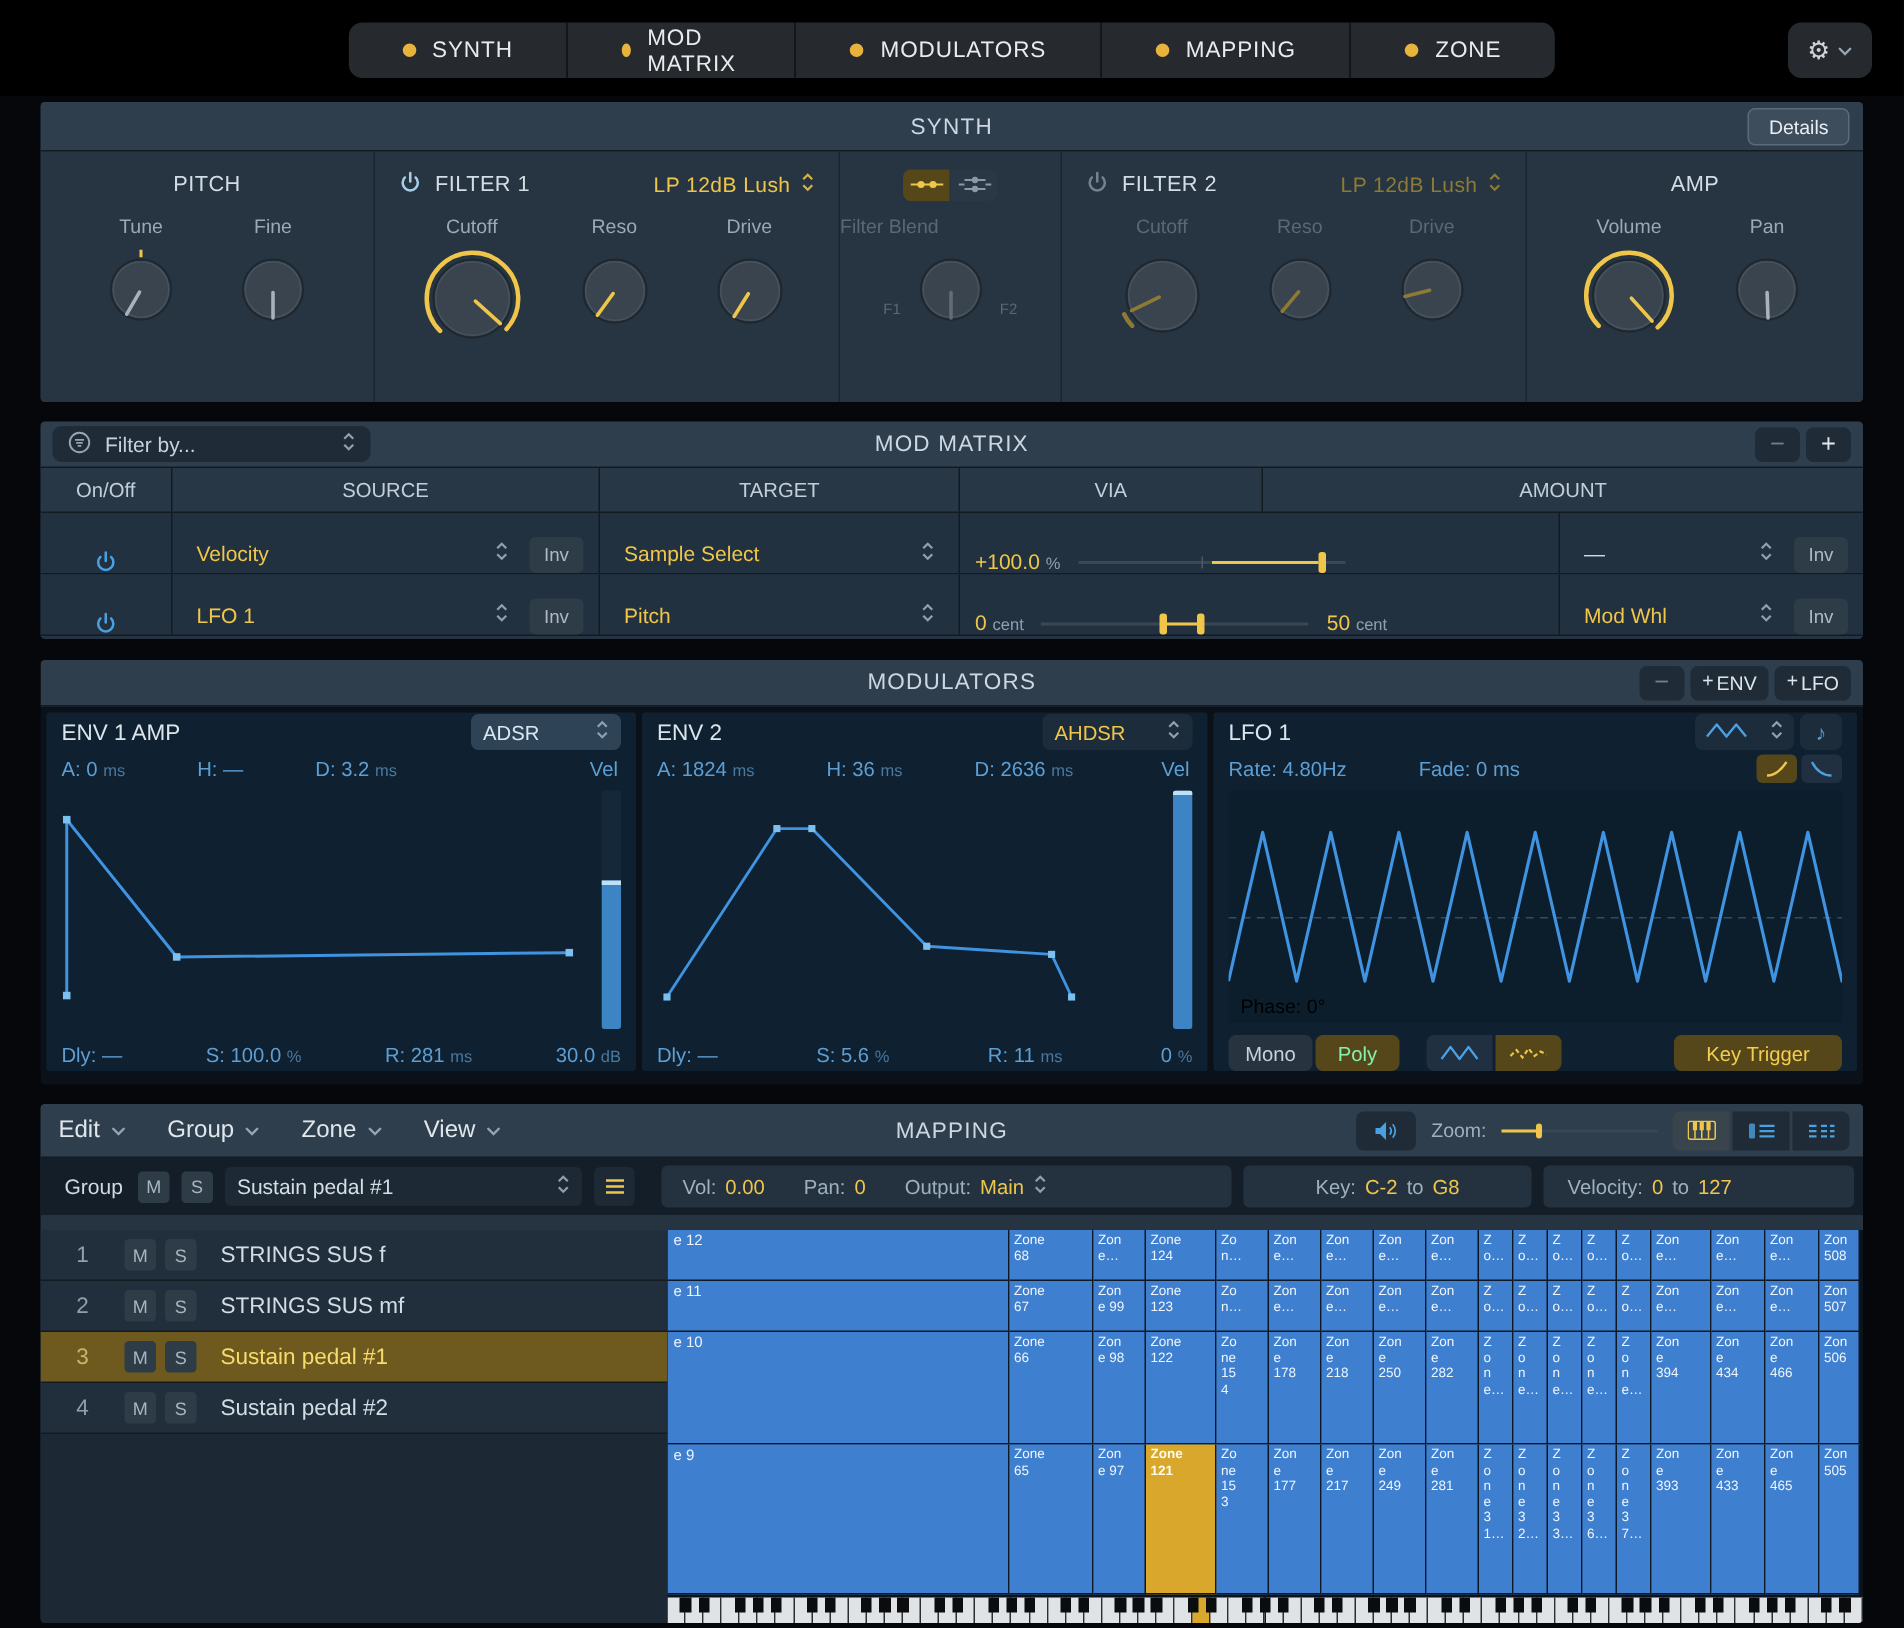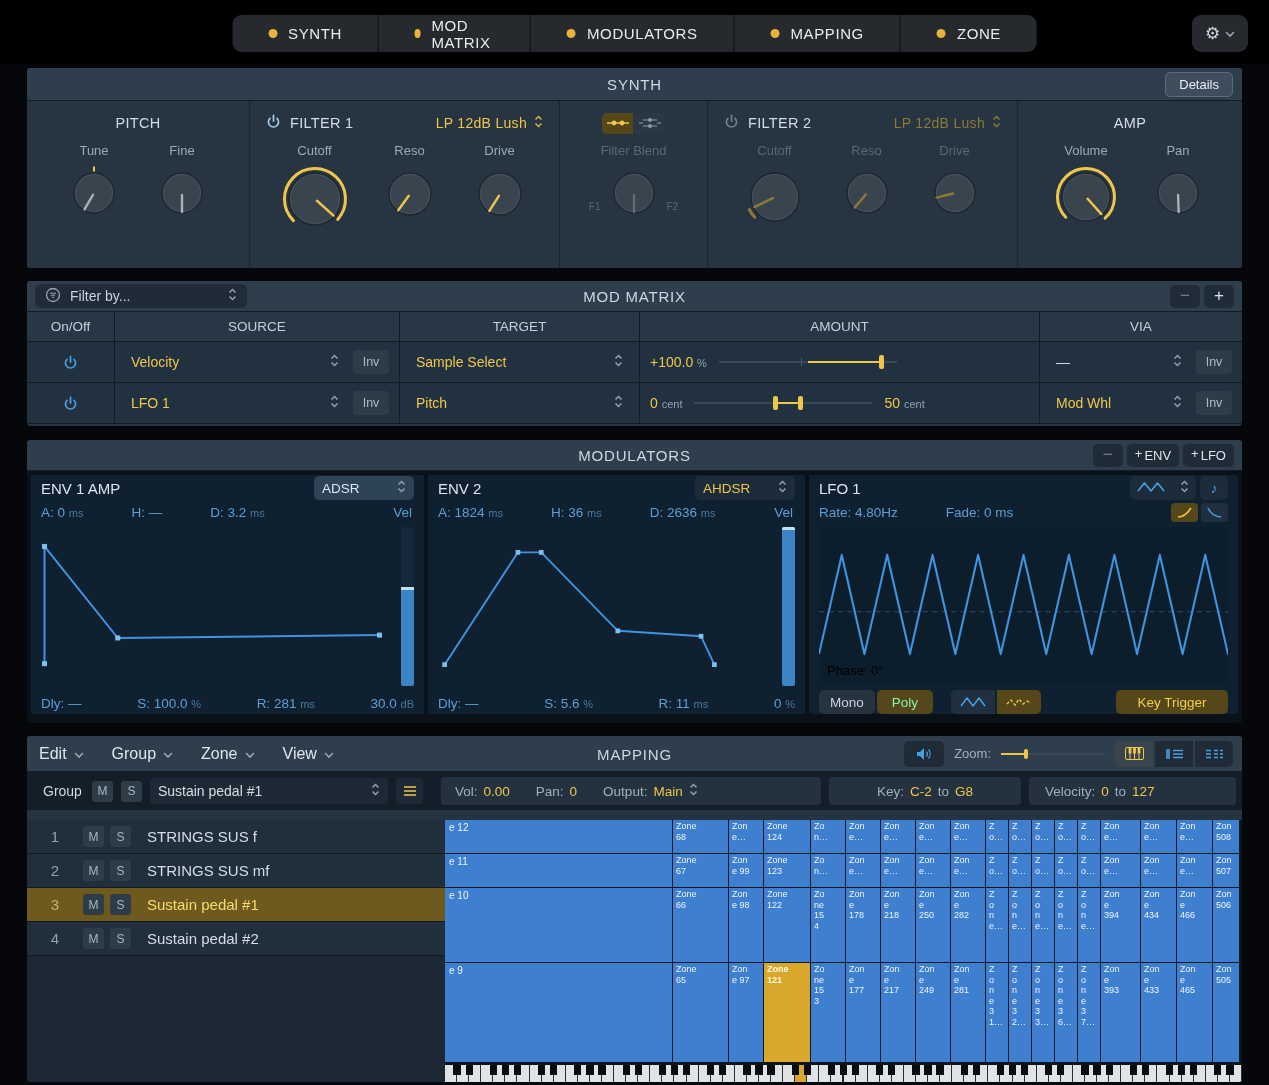--- a/index.html
+++ b/index.html
@@ -32,21 +32,21 @@
 .kgroup.bl{border-left:1px solid #1b2630}
 .gtitle{height:24px;display:flex;align-items:center;justify-content:center;color:#d3dde6;font-size:14.5px;letter-spacing:.3px}
 .gtitle.frow{justify-content:space-between;padding:0 16px}
 .fttl{display:flex;align-items:center;gap:9px}
 .ftype{display:flex;align-items:center;gap:7px;font-size:14px}
 .ftype.dim{color:#8d7a35}
 .krow{display:flex;justify-content:center;align-items:flex-start;gap:34px;margin-top:8px}
 .knob-unit{display:flex;flex-direction:column;align-items:center}
 .klabel{font-size:13px;color:#9aa9b6;margin-bottom:8px}
 .klabel.dim{color:#5a6874}
-.blend-label{text-align:center;font-size:13px;color:#5a6874;margin-top:8px}
+.blend-label{font-size:13px;color:#5a6874;margin-top:8px}
 .blendrow{margin-top:8px;align-items:flex-end;gap:6px}
 .fmark{font-size:10px;color:#5a6874;margin-bottom:8px}
 .blend-toggles{display:flex;gap:1px}
 .btg{width:31px;height:21px;background:#2a3744;display:flex;align-items:center;justify-content:center}
 .btg:first-child{border-radius:5px 0 0 5px}
 .btg:last-child{border-radius:0 5px 5px 0}
 .btg.on{background:#56471a}
 
 
 .modmatrix{top:281px;height:145px}
@@ -60,21 +60,21 @@
 .mmcols{height:30px;display:flex;align-items:stretch;background:#283745;border-bottom:1px solid #121a22;color:#c2cfda;font-size:13.5px}
 .mmcols .col{display:flex;align-items:center;justify-content:center}
 .col{border-right:1px solid #121a22}
 .col:last-child{border-right:none}
 .col.onoff{width:88px}
 .col.source{width:285px}
 .col.target{width:240px}
 .col.amount{width:400px}
 .col.via{flex:1}
 .mmrow{height:41px;display:flex;align-items:stretch;background:#223140;border-bottom:1px solid #121a22}
-.mmrow .col{display:flex;align-items:center}
+.mmrow .col{display:flex;align-items:flex-end}
 .mmrow .col.onoff{justify-content:center}
 .cellpad{padding:0 10px}
 .pbtn{background:none;display:flex;align-items:center}
 .dd{flex:1;display:flex;align-items:center;justify-content:space-between;height:26px;padding:0 6px;font-size:14px}
 .viatext{color:#cfd9e2}
 .inv{width:36px;height:24px;margin-left:8px;background:#2e3c48;border-radius:4px;color:#aeb9c4;font-size:12.5px;flex:none}
 .amtval{font-size:14px;white-space:nowrap}
 .unit{font-size:11px;color:#8fa0ae}
 .slider{position:relative;width:178px;height:14px;margin:0 12px;flex:none}
 .track{position:absolute;left:0;right:0;top:6px;height:2px;background:#3a4754}
@@ -399,22 +399,22 @@
       <span class="ptitle abs-center">MOD MATRIX</span>
       <div class="mmacts">
         <button class="mmbtn">−</button>
         <button class="mmbtn light" style="font-size:17px">+</button>
       </div>
     </div>
     <div class="mmcols">
       <div class="col onoff">On/Off</div>
       <div class="col source">SOURCE</div>
       <div class="col target">TARGET</div>
+      <div class="col via">VIA</div>
       <div class="col amount">AMOUNT</div>
-      <div class="col via">VIA</div>
     </div>
     <div class="mmrow">
       <div class="col onoff">
           <button class="pbtn">
             <svg width="15" height="15" viewBox="0 0 16 16" fill="none">
               <path d="M8 1.5v6" stroke="#4aa0e0" stroke-width="1.8" stroke-linecap="round"></path>
               <path d="M4.2 4.6a5.4 5.4 0 1 0 7.6 0" stroke="#4aa0e0" stroke-width="1.8" stroke-linecap="round"></path>
             </svg>
           </button>
         </div>

